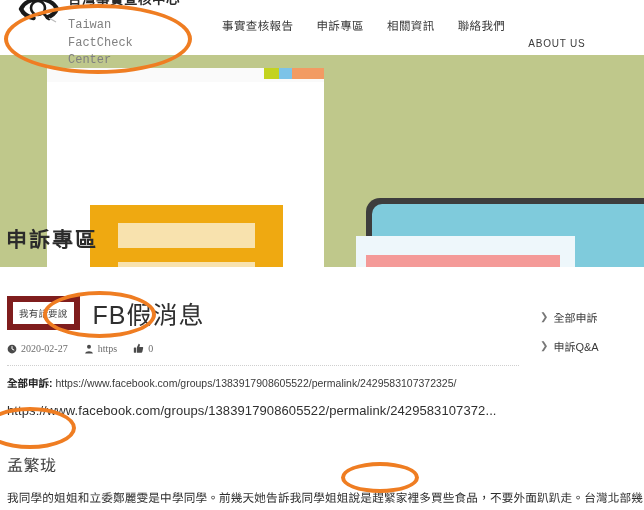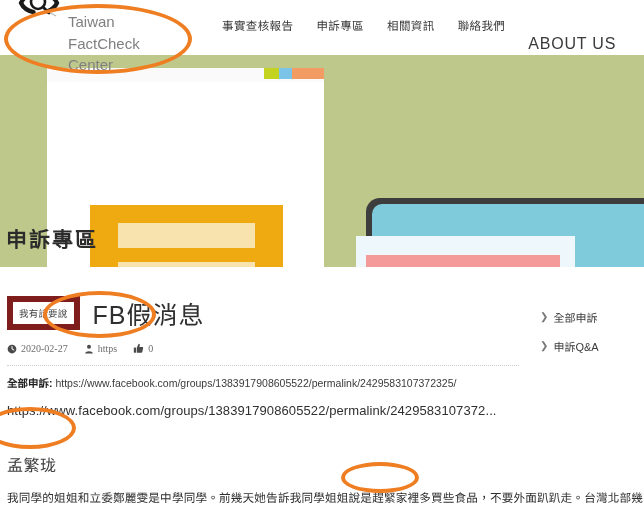--- a/index.html
+++ b/index.html
@@ -49,43 +49,44 @@
 
   .brand-text { padding-top: 4px; line-height: 1.25; }
   .brand-cn {
     font-size: 13.5px;
     font-weight: 700;
     color: #2a2a2a;
     letter-spacing: .5px;
     white-space: nowrap;
   }
   .brand-en {
-    font-size: 15px;
+    font-size: 12px;
     color: #808080;
     max-width: 86px;
     line-height: 1.45;
     margin-top: 8px;
+    font-family: Liberation Mono, monospace;
   }
 
   .main-nav {
     margin-left: auto;
     display: flex;
     align-items: center;
     gap: 23px;
     padding-right: 14px;
     padding-bottom: 6px;
   }
   .nav-item {
     font-size: 11.5px;
     color: #3a3a3a;
     white-space: nowrap;
     cursor: pointer;
     letter-spacing: .4px;
   }
-  .nav-item.nav-en { letter-spacing: .8px; font-size: 16px; margin-top: 38px; }
+  .nav-item.nav-en { letter-spacing: .8px; font-size: 10px; margin-top: 38px; }
 
   
   .hero {
     position: absolute;
     left: 0; top: 55px;
     width: 644px; height: 212px;
     background: #bfc88b;
     overflow: hidden;
   }
 

